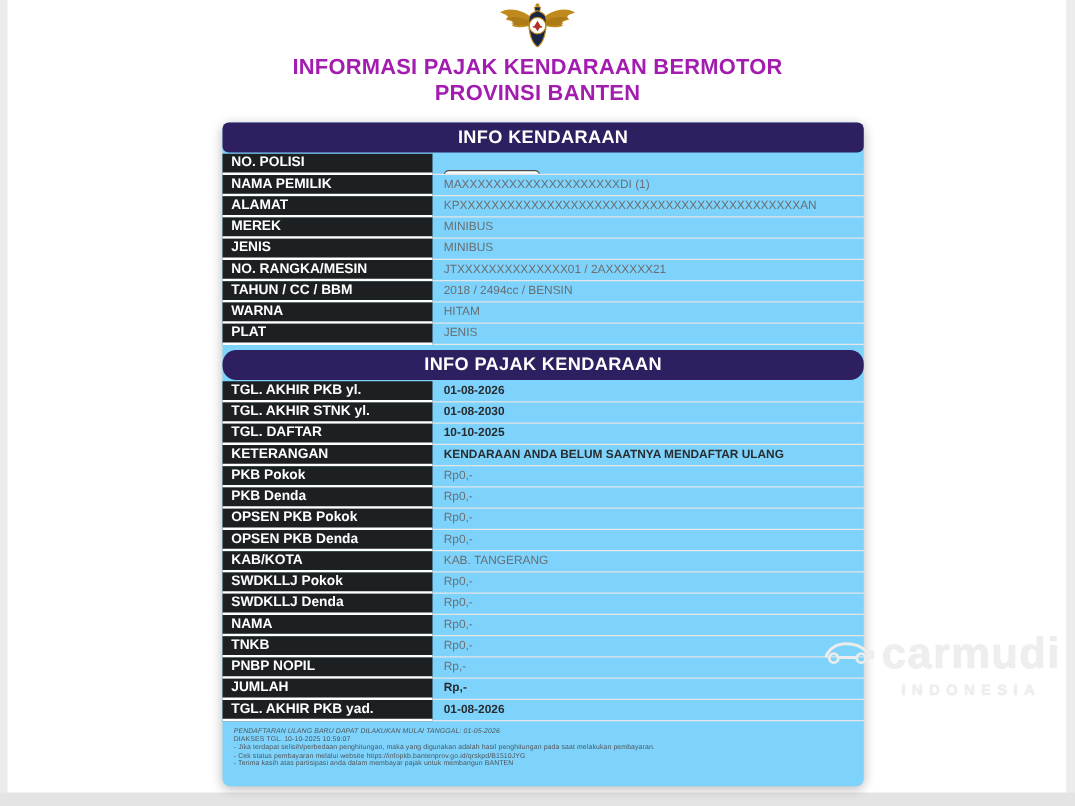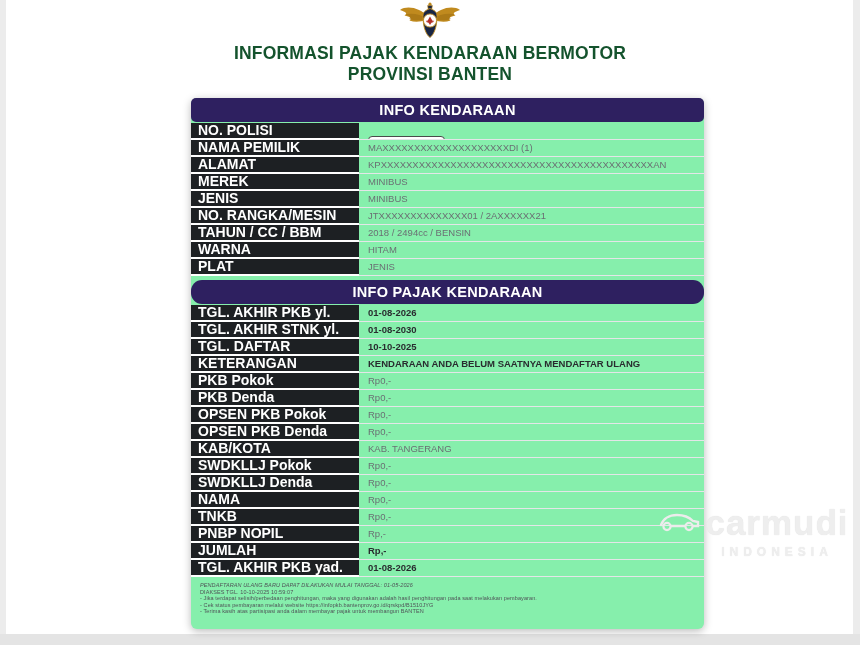--- a/index.html
+++ b/index.html
@@ -6,40 +6,40 @@
   body{
     width:860px;height:645px;position:relative;overflow:hidden;
     background:#ffffff;font-family:"Liberation Sans",sans-serif;
   }
   .edge-left{position:absolute;left:0;top:0;width:6px;height:645px;background:#ececec;}
   .edge-right{position:absolute;right:0;top:0;width:7px;height:645px;background:#ececec;}
   .edge-bottom{position:absolute;left:0;bottom:0;width:860px;height:11px;background:#e4e4e4;}
 
   .header{position:absolute;top:0;left:0;width:860px;text-align:center;}
   .logo-wrap{height:42px;padding-top:1px;}
-  .title-line{font-size:17.5px;font-weight:600;color:#14532d;letter-spacing:.2px;line-height:21px;}
+  .title-line{font-size:17.5px;font-weight:600;color:#a21caf;letter-spacing:.2px;line-height:21px;}
 
   .card{
-    position:absolute;left:191px;top:98px;width:513px;
-    background:#86efac;border-radius:6px;
+    position:absolute;left:178px;top:98px;width:513px;
+    background:#7dd3fc;border-radius:6px;
     box-shadow:0 2px 9px rgba(0,0,0,.28);
     padding-bottom:6px;
   }
   .banner{
     height:24px;line-height:24px;border-radius:5px;
     background:#2e2060;color:#ffffff;
     font-size:14.5px;font-weight:bold;text-align:center;letter-spacing:.3px;
   }
   .banner + .row{margin-top:1px;}
   .banner.second{margin-top:4px;border-radius:11px;}
   .row{display:flex;height:17px;}
   .row .label{
     width:168px;box-sizing:border-box;
     background:#1d2023;color:#fff;
-    font-size:14px;font-weight:bold;line-height:15px;
+    font-size:11px;font-weight:bold;line-height:15px;
     padding-left:7px;border-bottom:2px solid #ffffff;
     white-space:nowrap;overflow:hidden;
   }
   .row .value{
     flex:1;font-size:9.5px;color:#6a6f73;line-height:16px;
     padding-left:9px;border-bottom:1px solid #e4e6e8;
     white-space:nowrap;overflow:hidden;
   }
   .row .value.em{color:#292c2f;font-weight:bold;}
   .plate-box{

